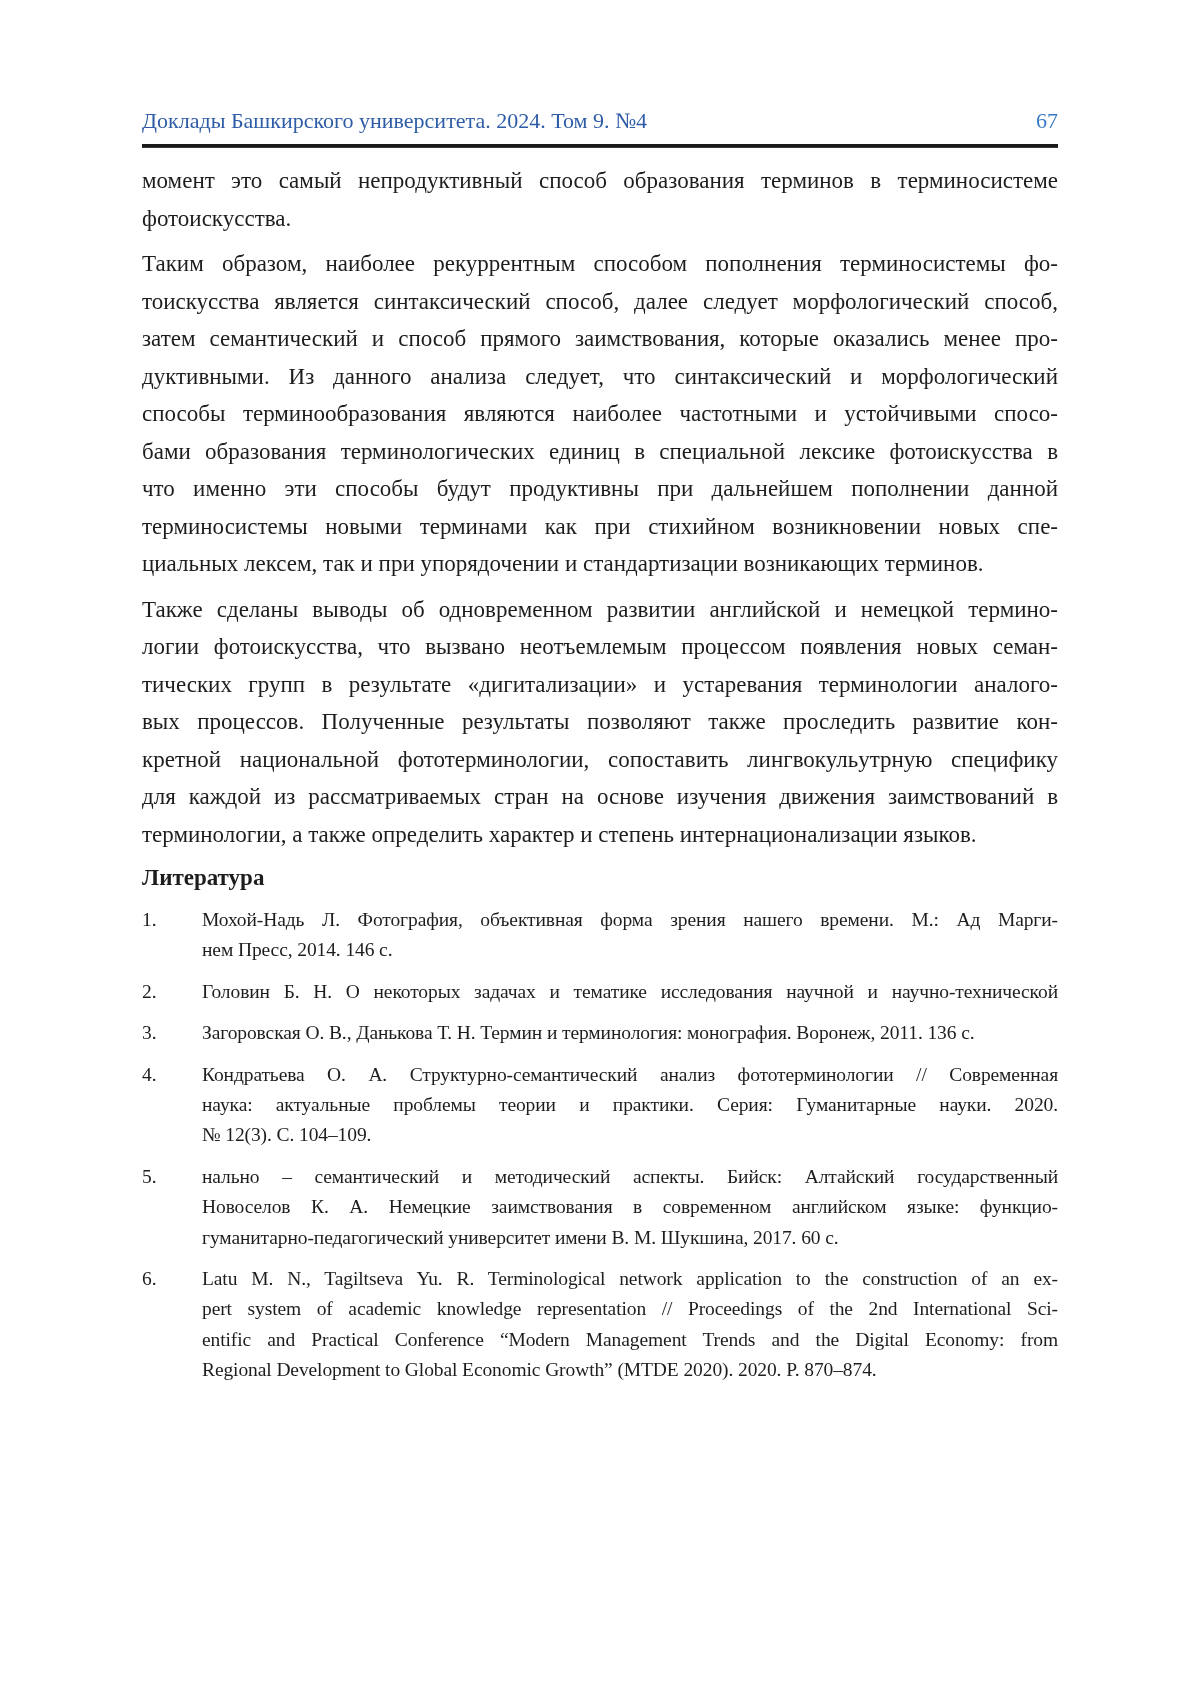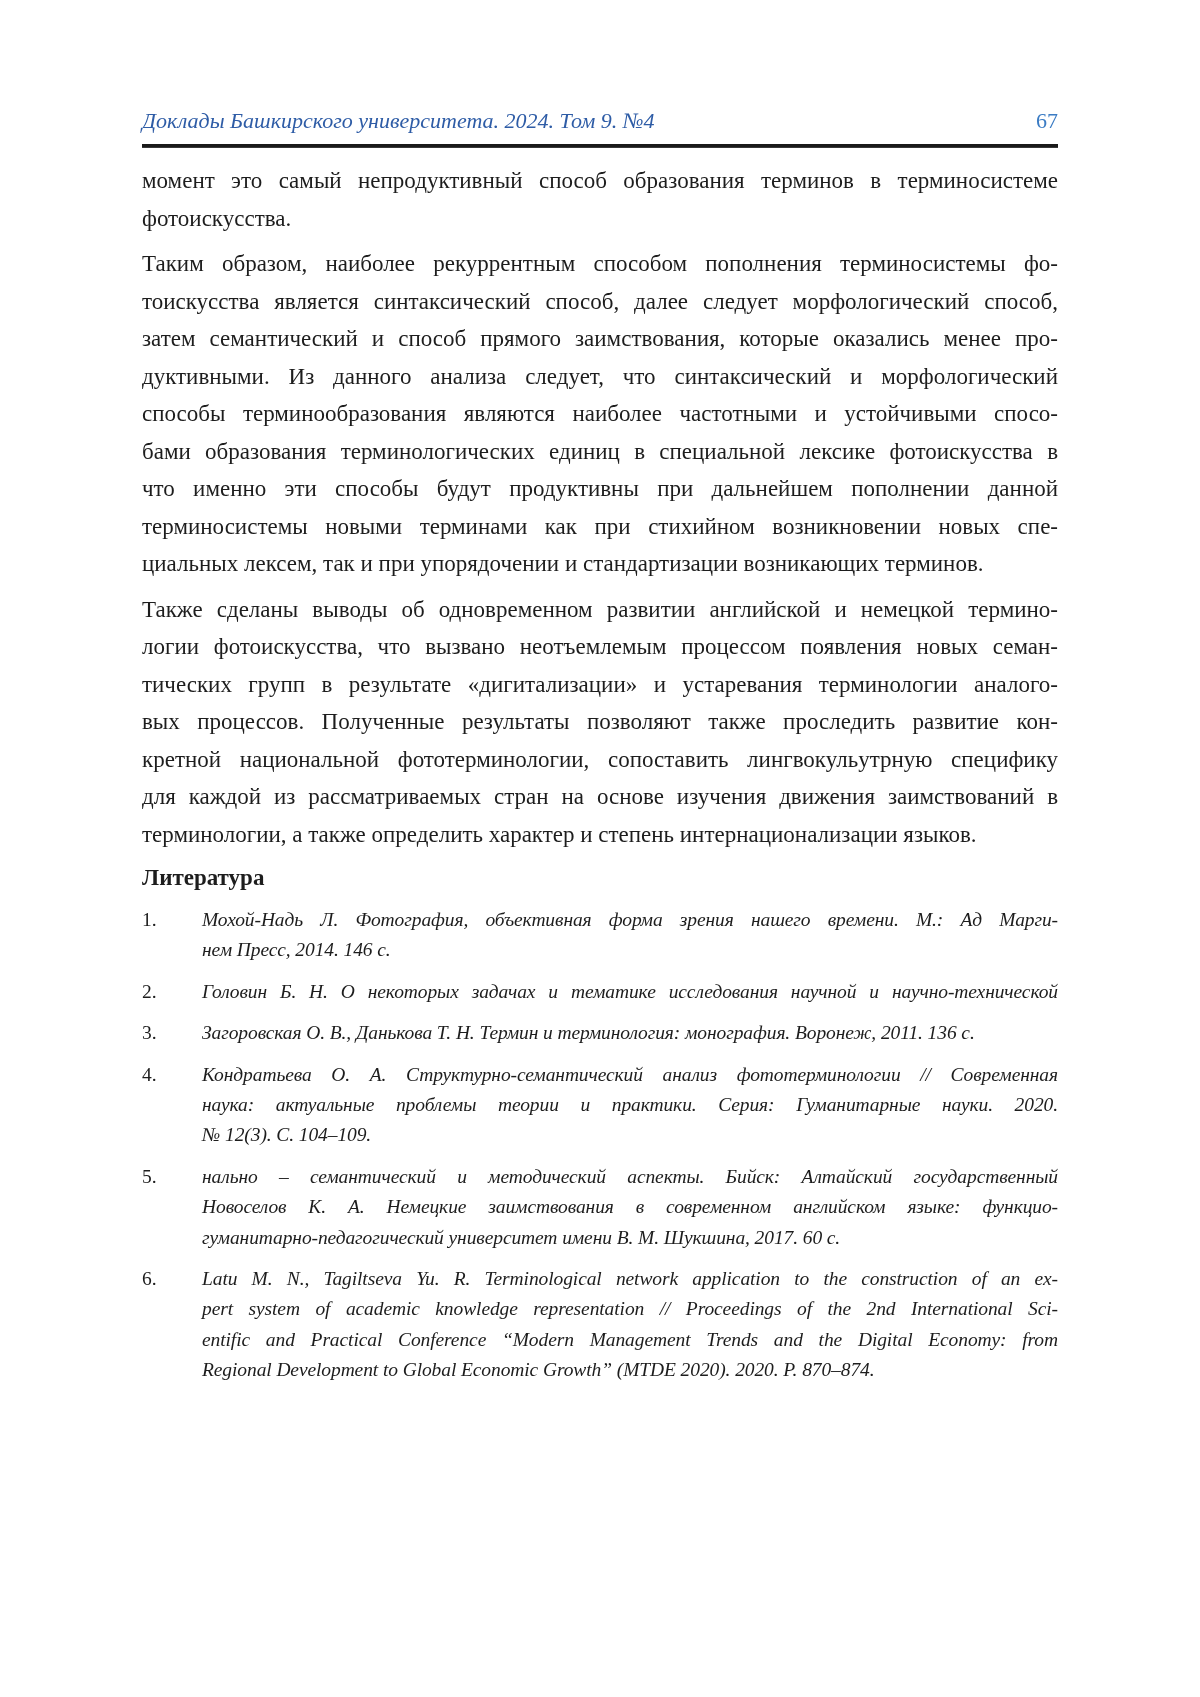--- a/index.html
+++ b/index.html
@@ -16,21 +16,21 @@
     color: var(--text, #1d1d1d);
     overflow: hidden;
   }
   .header-row {
     display: flex;
     justify-content: space-between;
     align-items: baseline;
     font-size: 22px;
     line-height: 26px;
   }
-  .journal-title { color: var(--header-blue, #2e5ca6); font-style: italic; }
+  .journal-title { color: var(--header-blue, #2e5ca6); }
   .page-number   { color: var(--page-number-blue, #3b7cc4); }
   .header-rule {
     height: 4px;
     margin-top: 10px;
     background: linear-gradient(to bottom, var(--rule, #1a1a1a) 75%, #555 100%);
   }
   .page-body { margin-top: 14px; }
   .para { font-size: 23px; line-height: 37.5px; }
   .para + .para { margin-top: 8px; }
   .body-line { text-align: justify; text-align-last: justify; }
@@ -43,21 +43,21 @@
   }
   .ref-list { margin-top: 0; }
   .ref-item {
     display: flex;
     font-size: 19.5px;
     line-height: 30.4px;
     letter-spacing: -0.1px;
   }
   .ref-item + .ref-item { margin-top: 11px; }
   .ref-number { width: 60px; flex: none; }
-  .ref-text { flex: 1; min-width: 0; font-style: italic; }
+  .ref-text { flex: 1; min-width: 0; }
   .ref-line { text-align: justify; text-align-last: justify; }
   .ref-line.last { text-align-last: left; }
 </style>
 </head>
 <body>
 
 <div class="page">
 
   <div class="header-row">
     <span class="journal-title">Доклады Башкирского университета. 2024. Том 9. №4</span>

